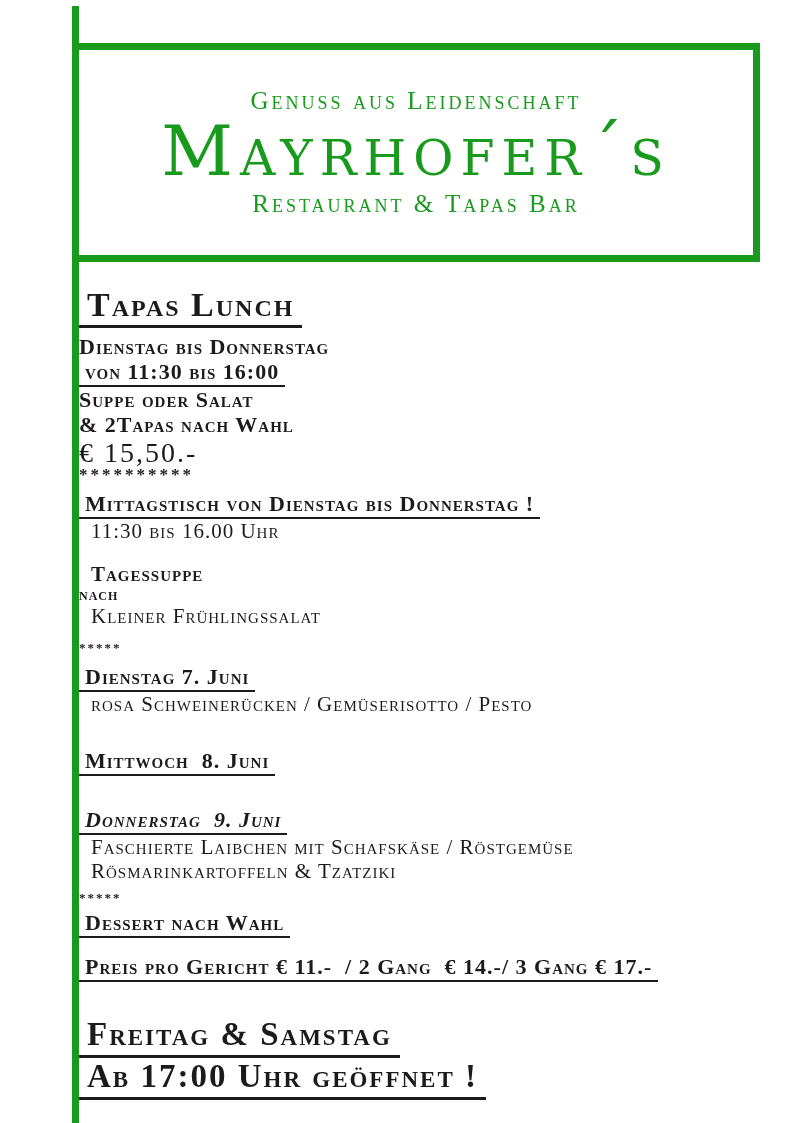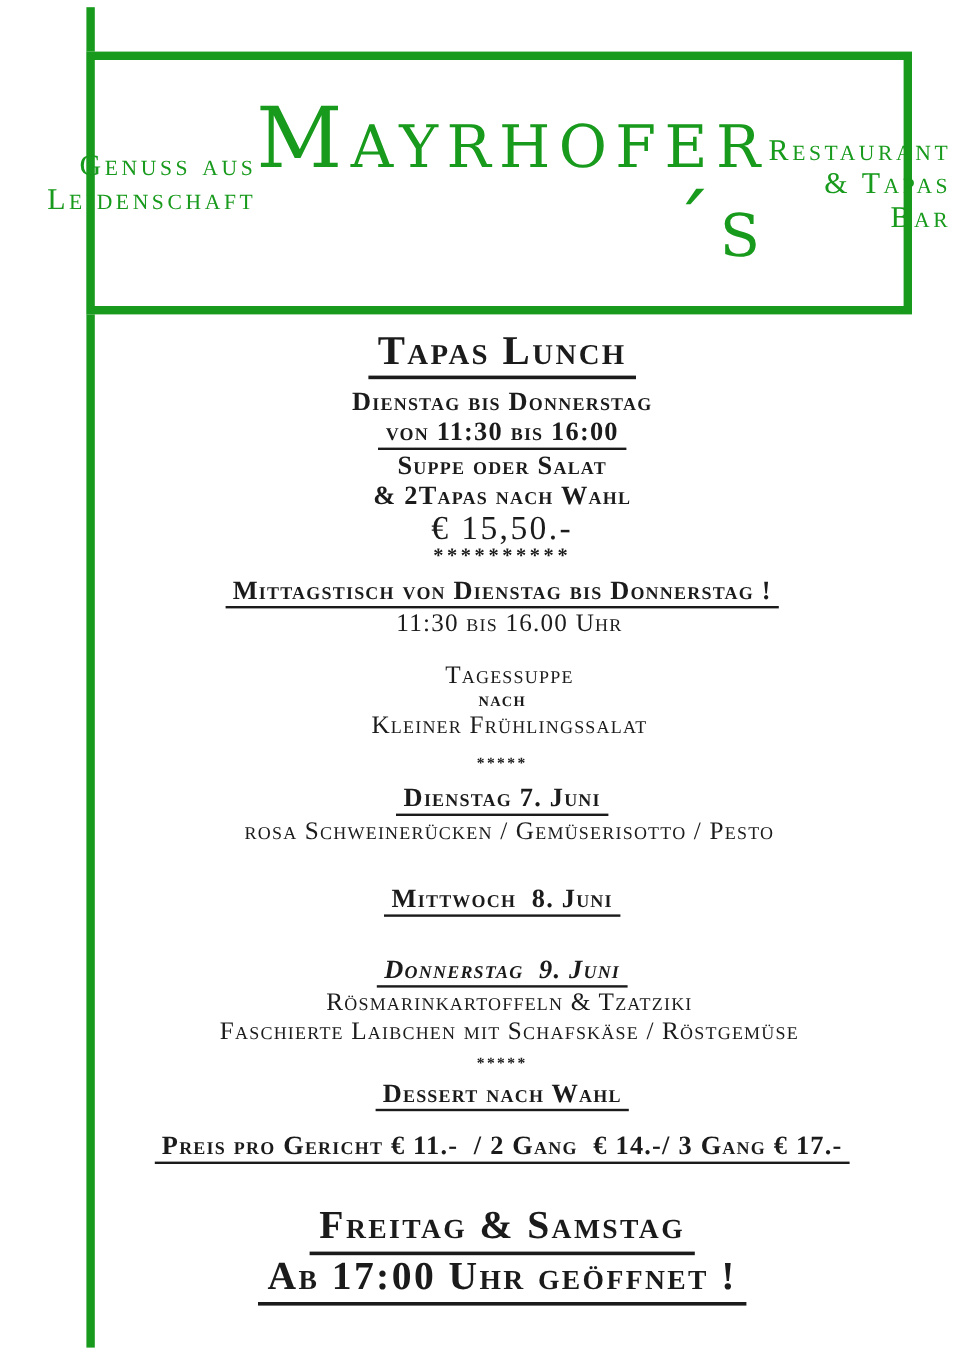--- a/index.html
+++ b/index.html
@@ -10,48 +10,48 @@
   }
   .page { position:absolute; inset:0; background:#fff; }
 
   
   .vrule { position:absolute; left:72px; top:6px; width:7px; height:1117px; background:#189A1C; }
 
   
   .brand-box {
     position:absolute; left:72px; top:43px; width:688px; height:219px;
     border:7px solid #189A1C; background:#fff;
-    display:flex; flex-direction:row; align-items:center; justify-content:center;
+    display:flex; flex-direction:column; align-items:center; justify-content:center;
     text-align:right; color:#189A1C;
   }
   .sc { font-variant:small-caps; }
   .pre { white-space:pre-wrap; }
   .tagline  { font-size:25px; letter-spacing:3px; font-weight:400; }
   .brand-title { font-family:"DejaVu Serif", serif; font-size:70px; line-height:1.05; letter-spacing:7px; font-weight:400; }
   .brand-subtitle { font-size:25px; letter-spacing:3px; font-weight:400; margin-top:2px; }
 
   
   .content {
-    position:absolute; left:79px; top:275px; width:679px;
-    text-align:center; font-variant:small-caps; letter-spacing:1px;
+    position:absolute; left:79px; top:287px; width:679px;
+    font-variant:small-caps; letter-spacing:1px;
   }
   .u { display:inline-block; border-bottom:2px solid currentColor; padding:0 6px 1px; }
   .u3 { display:inline-block; border-bottom:3px solid currentColor; padding:0 8px 2px; }
 
   .tapas-title { font-size:34px; font-weight:700; line-height:1.05; letter-spacing:2px; }
   .b22 { font-size:22px; font-weight:700; line-height:1.14; }
   .light21 { font-size:21px; font-weight:400; line-height:1.15;padding-left:12px; }
   .price-large { font-size:28px; font-weight:400; line-height:1.05; letter-spacing:2px; margin-top:1px; }
   .stars-large { font-size:17px; font-weight:700; letter-spacing:3px; line-height:1; margin-top:-1px; }
   .stars-small { font-size:13px; font-weight:700; letter-spacing:2px; line-height:1.15; }
   .or-label { font-size:17px; font-weight:700; line-height:1.1; }
 
   .mt6  { margin-top:6px; }  .mt8  { margin-top:8px; }
   .mt4  { margin-top:4px; }  .mt12 { margin-top:12px; }
-  .mt16 { margin-top:16px; } .mt18 { margin-top:18px; }
+  .mt16 { margin-top:16px; } .mt18 { margin-top:18px;font-weight:bold; }
   .mt31 { margin-top:31px;font-style:italic; } .mt32 { margin-top:32px; }
   .mt34 { margin-top:34px; }
 
   .footer-line { font-size:33px; font-weight:700; line-height:1.12; letter-spacing:2px; }
 </style>
 </head>
 <body>
 
 <div class="page">
 
@@ -101,22 +101,22 @@
       <div>
         <div class="b22 mt32">
           <span class="u pre">Mittwoch  8. Juni</span>
         </div>
       </div>
 
       <div>
         <div class="b22 mt31">
           <span class="u pre">Donnerstag  9. Juni</span>
         </div>
+        <div class="light21">Faschierte Laibchen mit Schafskäse / Röstgemüse</div>
         <div class="light21">Rösmarinkartoffeln &amp; Tzatziki</div>
-        <div class="light21">Faschierte Laibchen mit Schafskäse / Röstgemüse</div>
       </div>
 
       <div class="stars-small mt8">*****</div>
 
       <div class="b22 mt4">
         <span class="u">Dessert nach Wahl</span>
       </div>
 
       <div class="b22 mt16">
         <span class="u pre">Preis pro Gericht € 11.-  / 2 Gang  € 14.-/ 3 Gang € 17.-</span>

